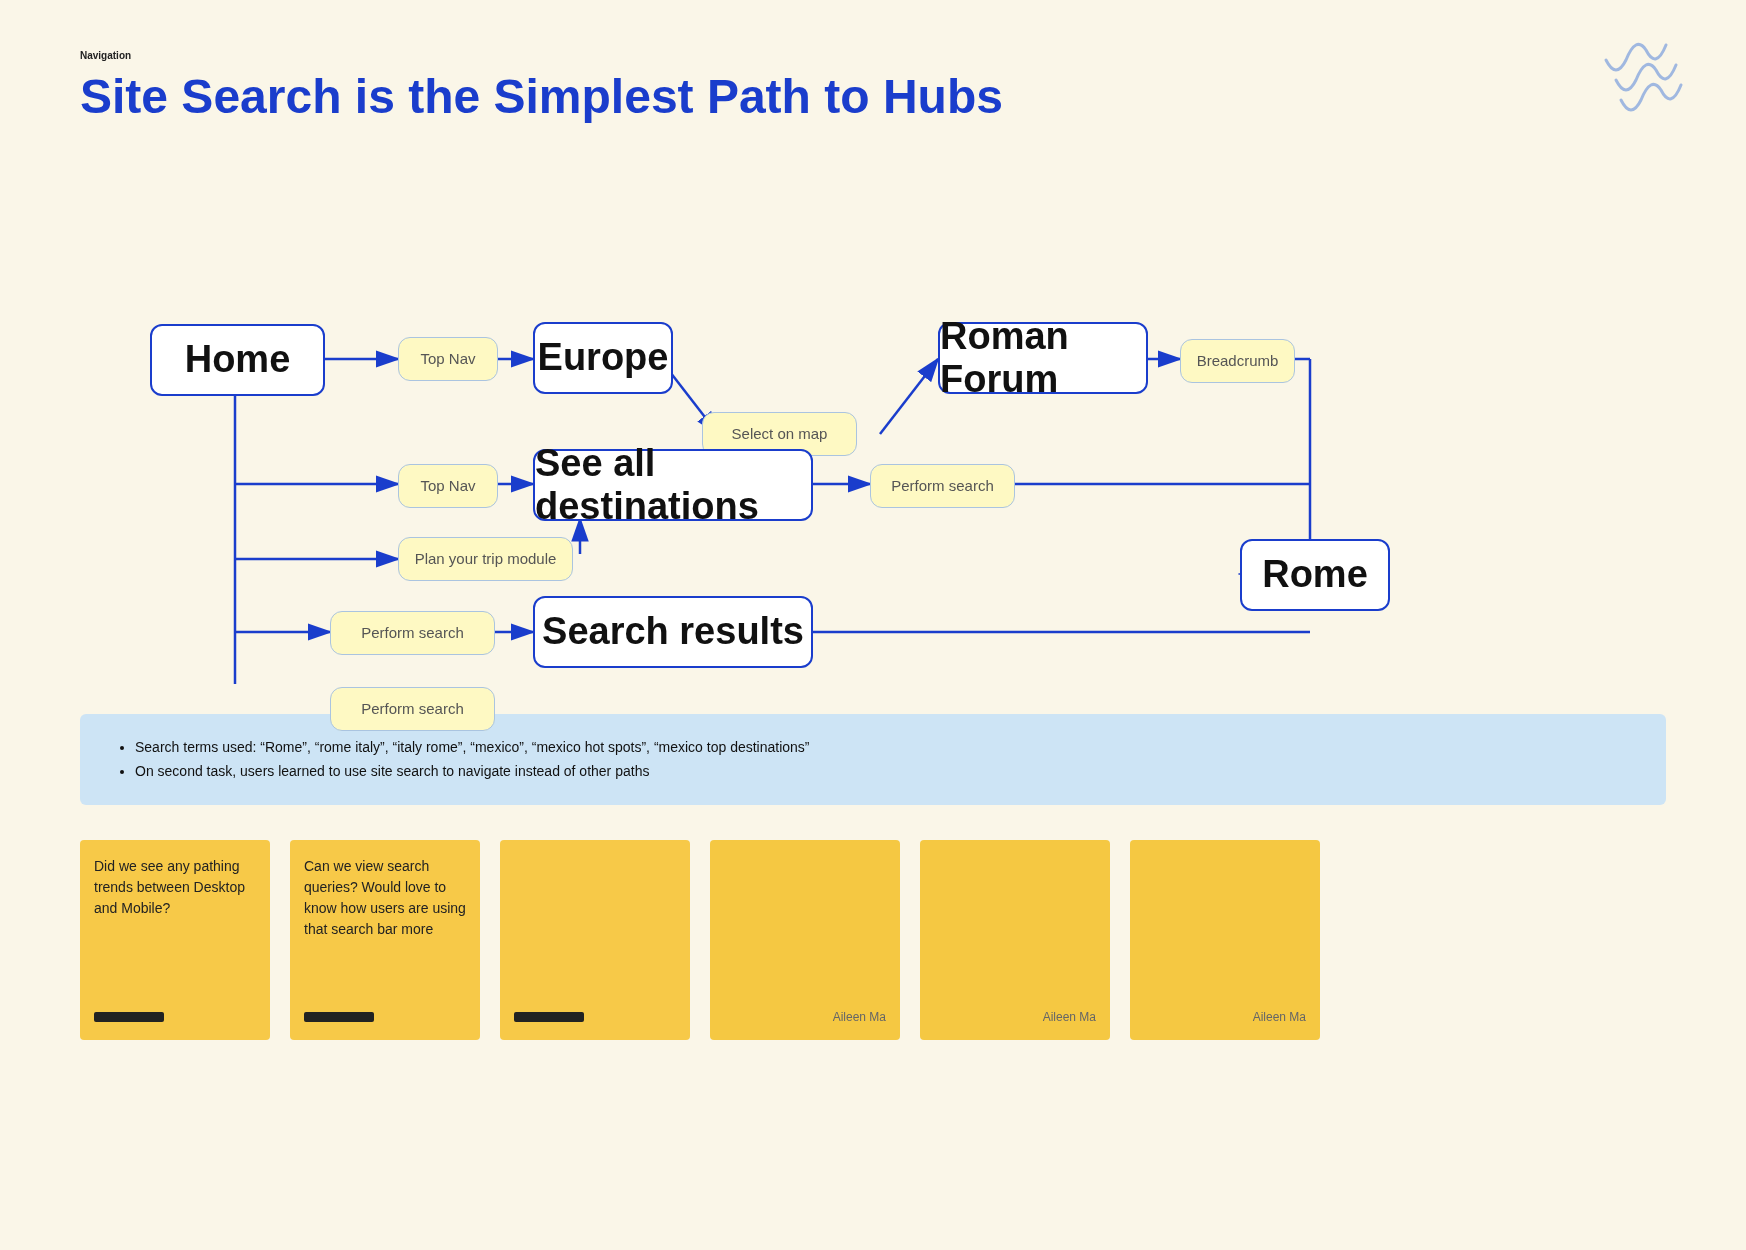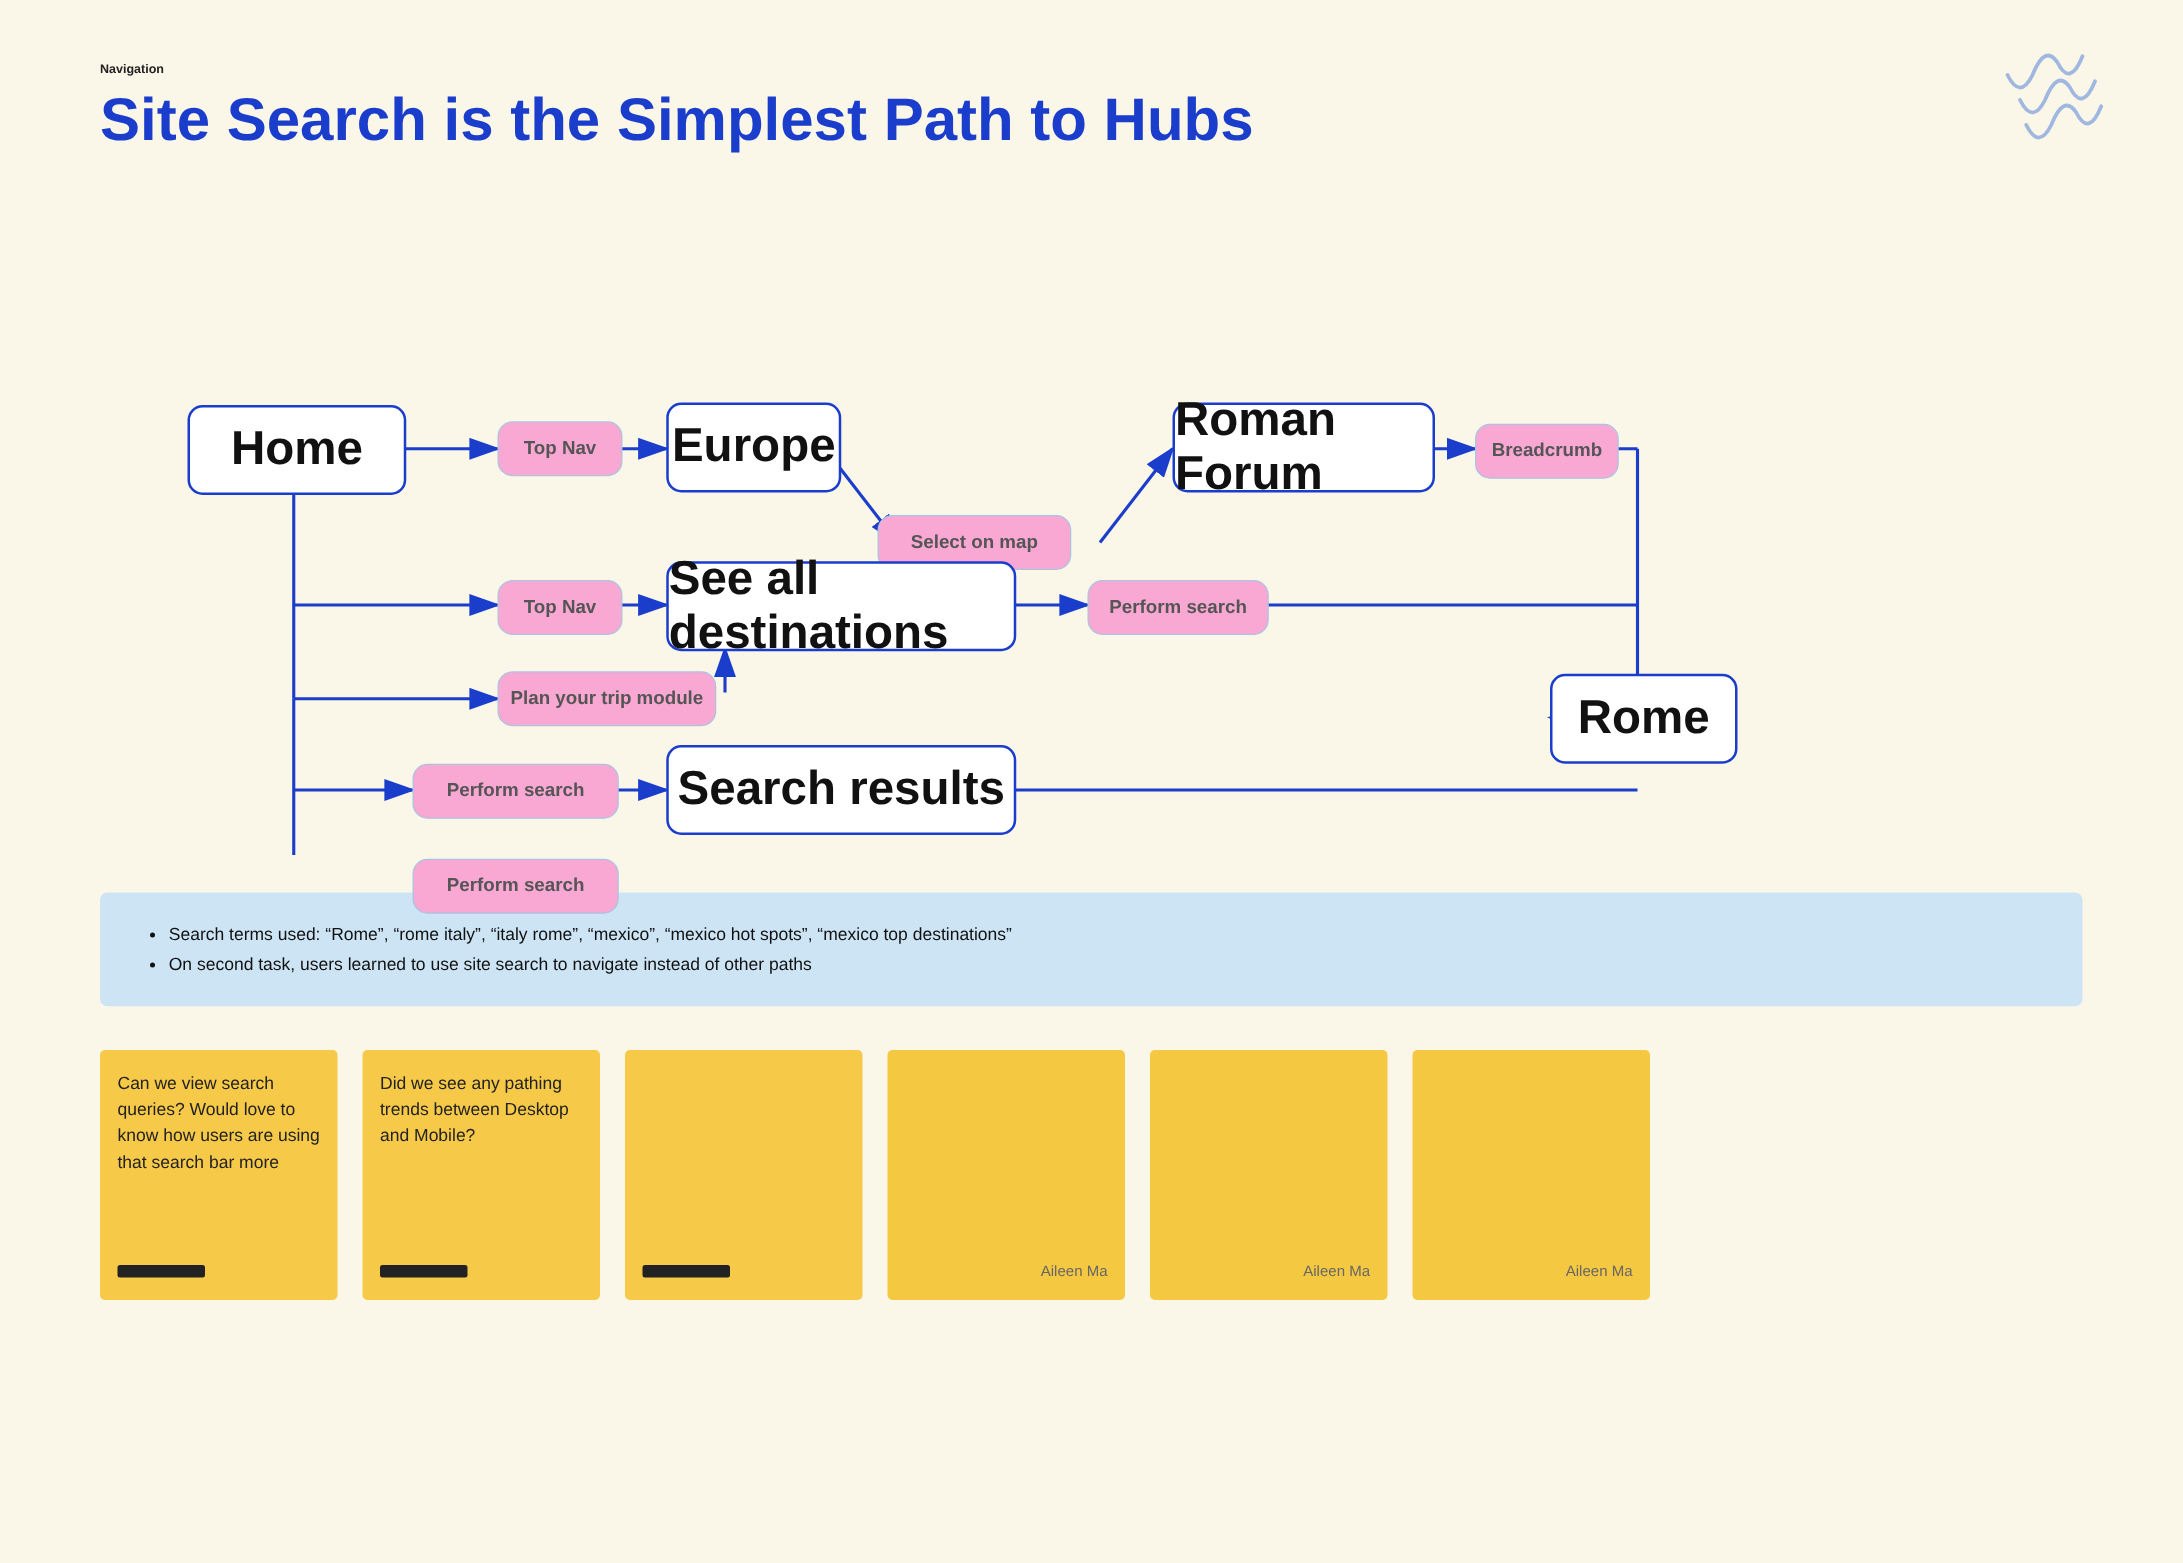--- a/index.html
+++ b/index.html
@@ -61,23 +61,23 @@
 
     .node-large {
       font-size: 38px;
       color: #111;
       background: #fff;
     }
 
     .node-small {
       font-size: 15px;
       color: #555;
-      background: #f9a8d4;
+      background: #fef9c3;
       border: 1.5px solid #aac4e0;
-      font-weight: 700;
+      font-weight: 400;
     }
 
     
     .diagram-svg {
       position: absolute;
       top: 0; left: 0;
       width: 100%;
       height: 100%;
       pointer-events: none;
     }
@@ -266,30 +266,30 @@
   <div class="info-box">
     <ul>
       <li>Search terms used: “Rome”, “rome italy”, “italy rome”, “mexico”, “mexico hot spots”, “mexico top destinations”</li>
       <li>On second task, users learned to use site search to navigate instead of other paths</li>
     </ul>
   </div>
 
   <div class="sticky-notes-row">
 
     <div class="sticky-note">
+      <span>Did we see any pathing trends between Desktop and Mobile?</span>
+      <div class="sticky-note-bar"></div>
+    </div>
+
+    <div class="sticky-note">
       <span>Can we view search queries? Would love to know how users are using that search bar more</span>
       <div class="sticky-note-bar"></div>
     </div>
 
     <div class="sticky-note">
-      <span>Did we see any pathing trends between Desktop and Mobile?</span>
-      <div class="sticky-note-bar"></div>
-    </div>
-
-    <div class="sticky-note">
       <div class="sticky-note-bar"></div>
     </div>
 
     <div class="sticky-note sticky-note-blank">
       <span class="sticky-note-author">Aileen Ma</span>
     </div>
 
     <div class="sticky-note sticky-note-blank">
       <span class="sticky-note-author">Aileen Ma</span>
     </div>

